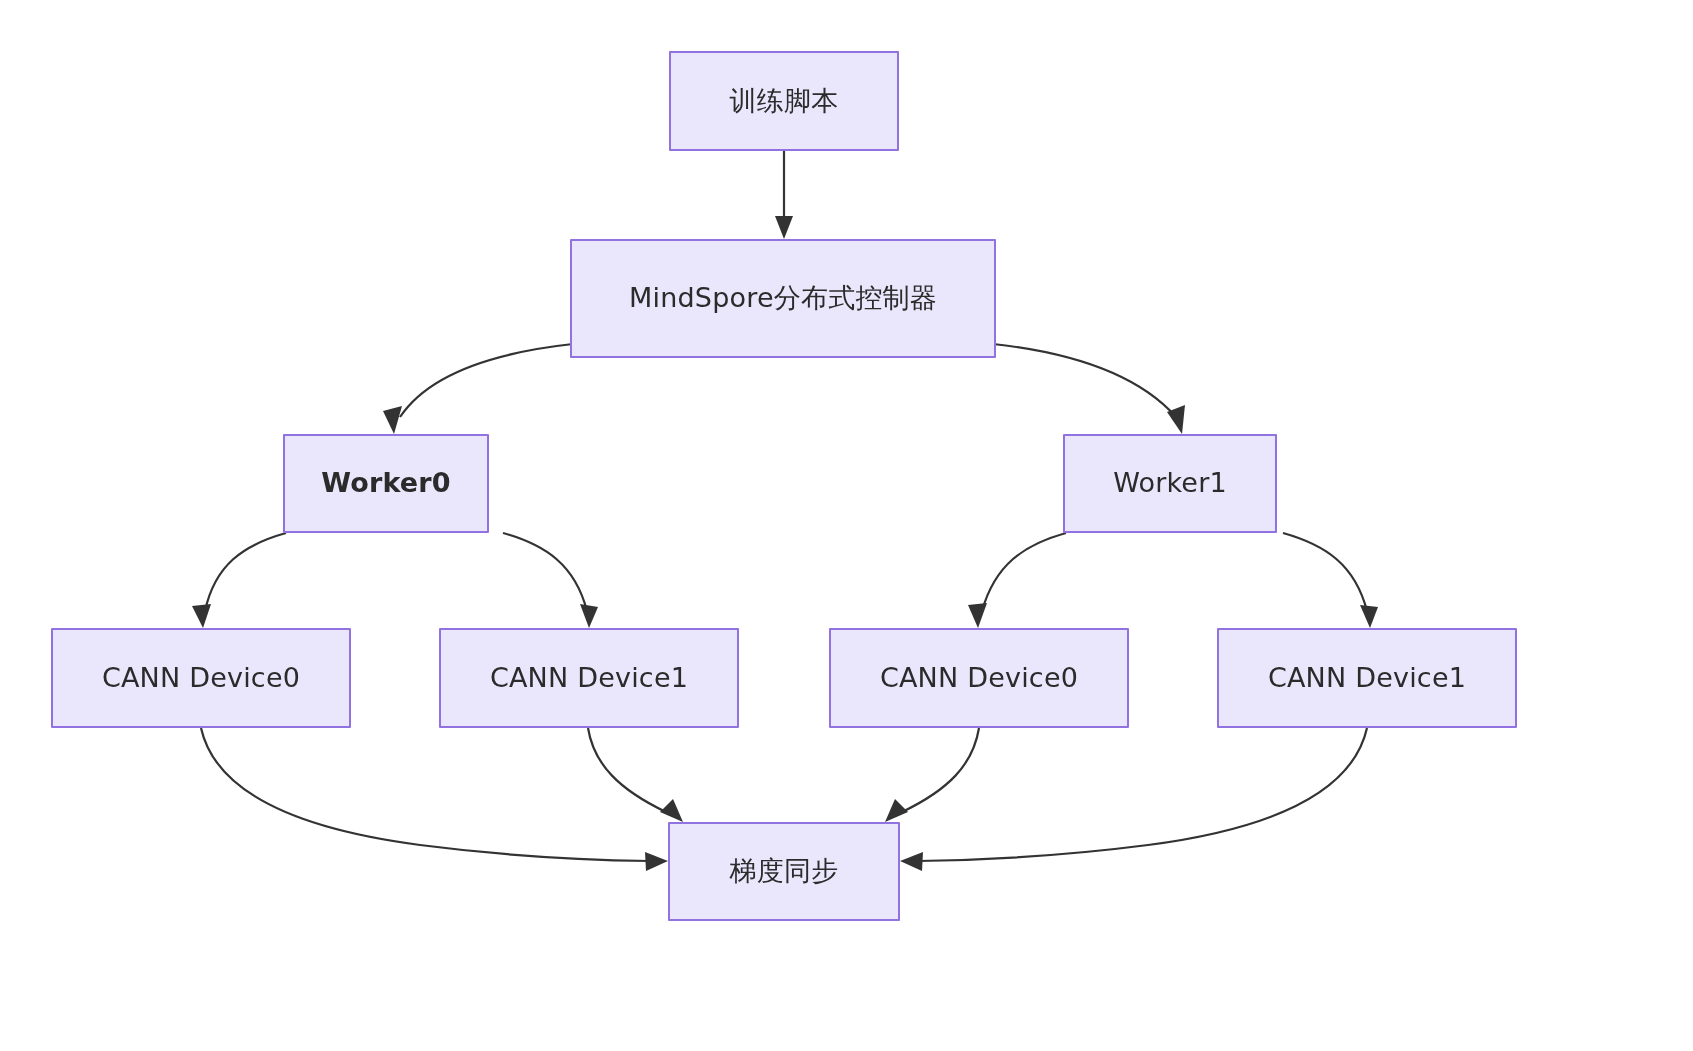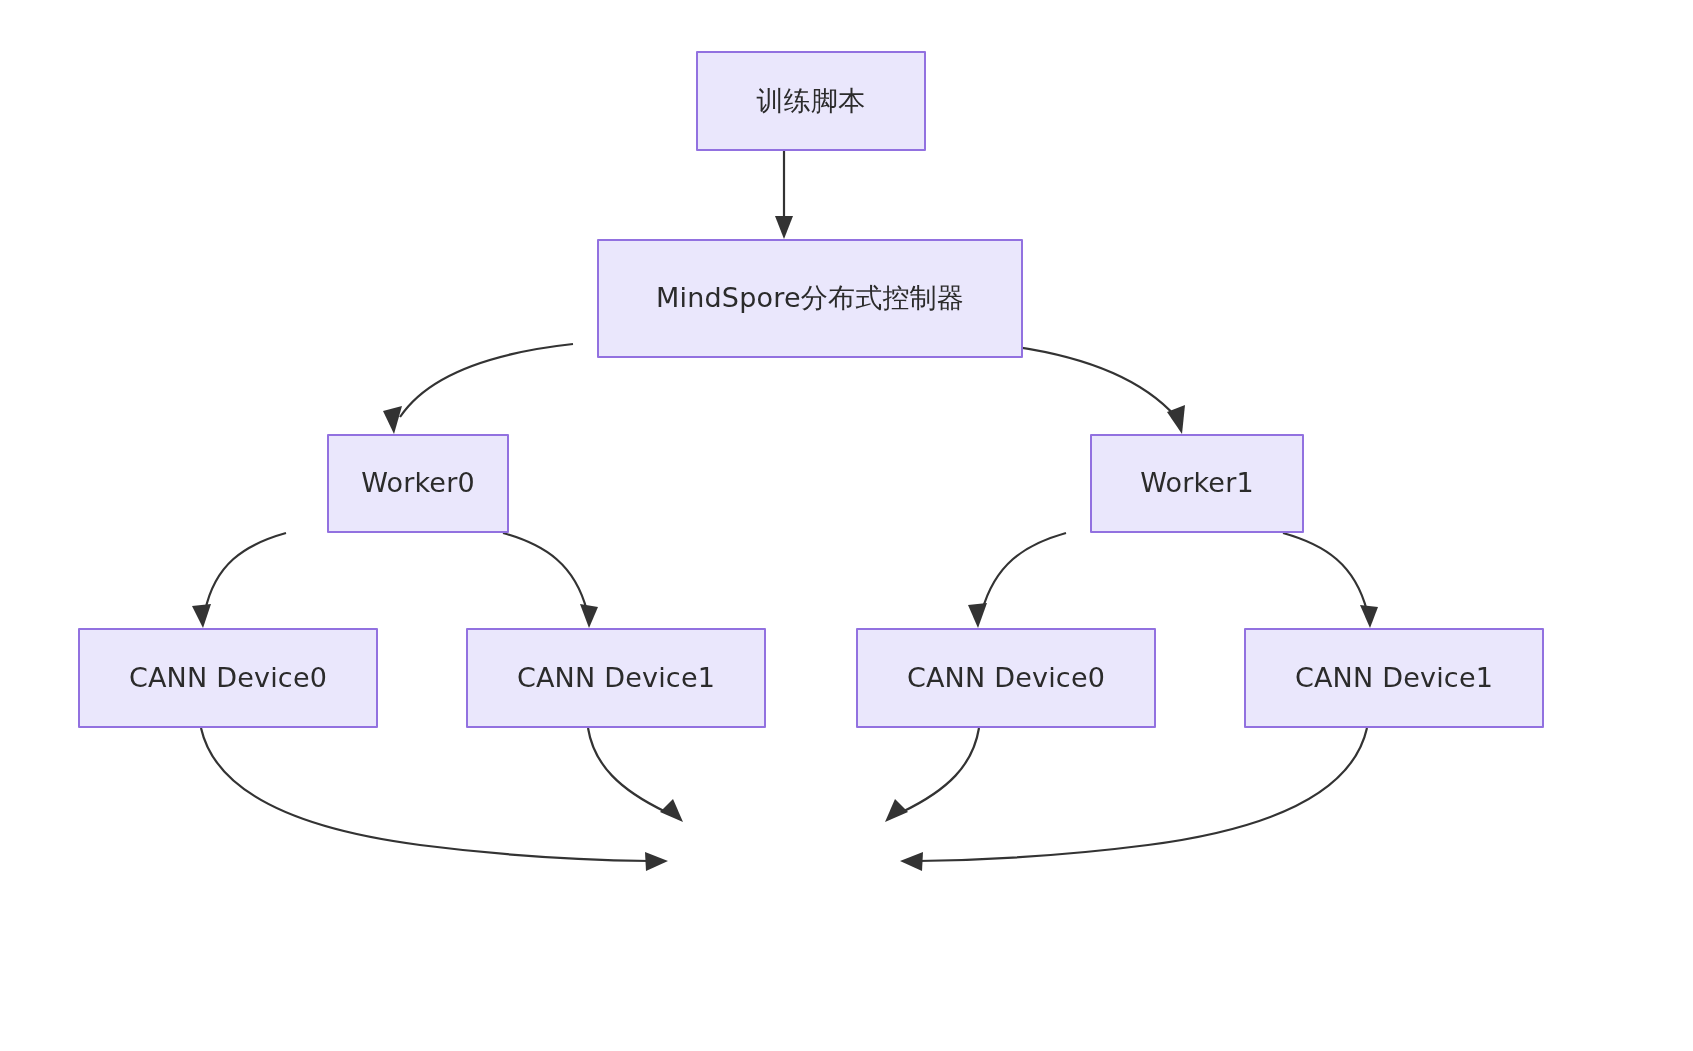--- a/index.html
+++ b/index.html
@@ -32,31 +32,30 @@
     border: 2px solid #9271E0;
     border-radius: 1px;
     display: flex;
     align-items: center;
     justify-content: center;
     color: #2b2b2b;
     font-size: 27px;
     font-family: "DejaVu Sans", "Liberation Sans", sans-serif;
     letter-spacing: 0.2px;
     white-space: nowrap;
-    margin-left: 27px;
   }
   .node-label {
     display: block;
     line-height: 1;
     padding-bottom: 2px;
   }
   
   #node-train-script   { left: 669px;  top: 51px;  width: 230px; height: 100px; }
   #node-controller     { left: 570px;  top: 239px; width: 426px; height: 119px; }
-  #node-worker0        { left: 300px;  top: 434px; width: 182px; height: 99px;  }
+  #node-worker0        { left: 283px;  top: 434px; width: 206px; height: 99px; font-weight: bold;  }
   #node-worker1        { left: 1063px; top: 434px; width: 214px; height: 99px; align-items: center;  }
   #node-cann-0-0       { left: 51px;   top: 628px; width: 300px; height: 100px; }
   #node-cann-0-1       { left: 439px;  top: 628px; width: 300px; height: 100px; }
   #node-cann-1-0       { left: 829px;  top: 628px; width: 300px; height: 100px; }
   #node-cann-1-1       { left: 1217px; top: 628px; width: 300px; height: 100px; }
   #node-grad-sync      { left: 668px;  top: 822px; width: 232px; height: 99px;  }
 
   .edge-path {
     fill: none;
     stroke: #333333;
@@ -155,14 +154,17 @@
   </div>
 
   <div class="node" id="node-cann-1-0">
     <span class="node-label">CANN Device0</span>
   </div>
 
   <div class="node" id="node-cann-1-1">
     <span class="node-label">CANN Device1</span>
   </div>
 
+  <div class="node" id="node-grad-sync">
+    <span class="node-label">梯度同步</span>
+  </div>
 
 </div>
 
 </body></html>

